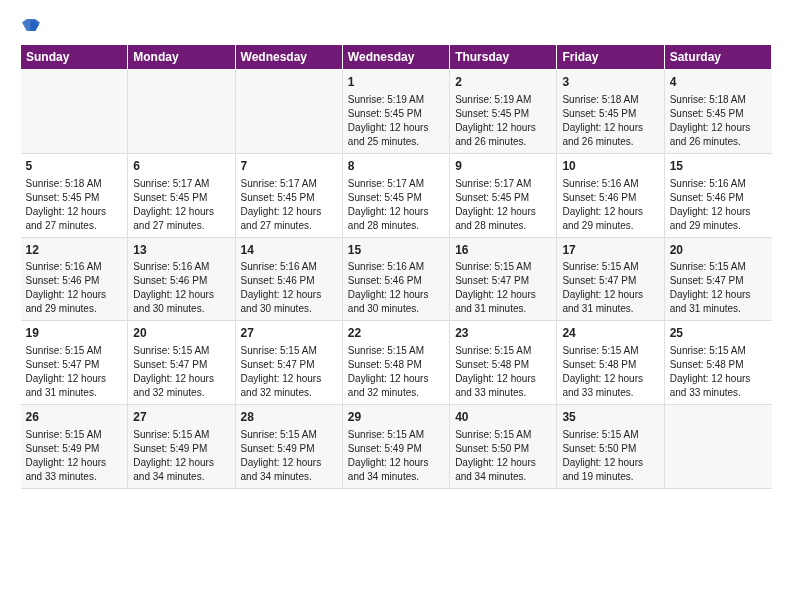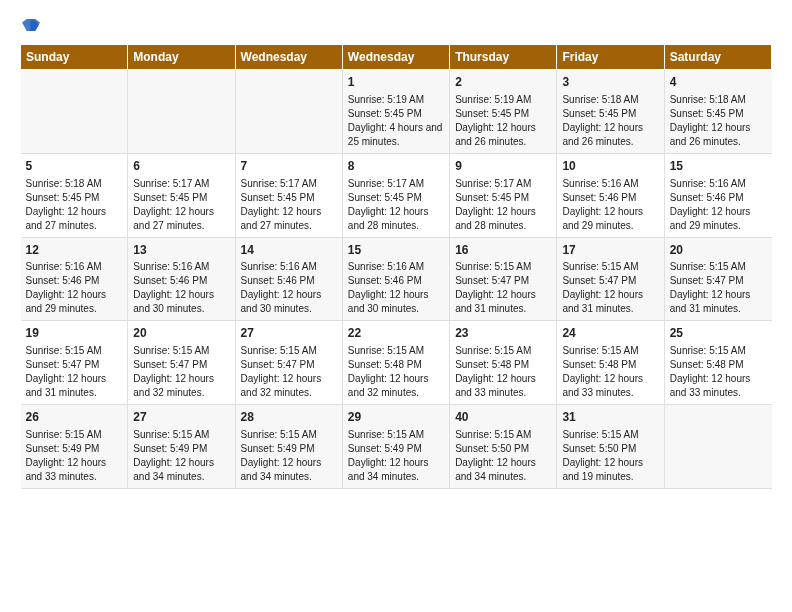--- a/index.html
+++ b/index.html
@@ -50,21 +50,21 @@
     .subtitle {
       font-size: 15px;
       color: #444;
     }
     table {
       width: 100%;
       border-collapse: collapse;
       table-layout: fixed;
     }
     thead th {
-      background-color: #a16207;
+      background-color: #701a75;
       color: #fff;
       font-size: 12px;
       font-weight: bold;
       text-align: left;
       padding: 5px 5px;
       border: 1px solid #fff;
     }
     tbody tr {
       border-bottom: 1px solid #ddd;
     }
@@ -130,21 +130,21 @@
     </thead>
     <tbody id="calendar-body">
     <tr>
           <td style="background: rgb(247, 247, 247);"></td>
           <td style="background: rgb(247, 247, 247);"></td>
           <td style="background: rgb(247, 247, 247);"></td>
           <td>
             <span class="day-num">1</span>
             <div>Sunrise: 5:19 AM</div>
             <div>Sunset: 5:45 PM</div>
-            <div>Daylight: 4 hours and 25 minutes.</div>
+            <div>Daylight: 12 hours and 25 minutes.</div>
           </td>
           <td>
             <span class="day-num">2</span>
             <div>Sunrise: 5:19 AM</div>
             <div>Sunset: 5:45 PM</div>
             <div>Daylight: 12 hours and 26 minutes.</div>
           </td>
           <td>
             <span class="day-num">3</span>
             <div>Sunrise: 5:18 AM</div>
@@ -315,21 +315,21 @@
             <div>Sunset: 5:49 PM</div>
             <div>Daylight: 12 hours and 34 minutes.</div>
           </td>
           <td>
             <span class="day-num">40</span>
             <div>Sunrise: 5:15 AM</div>
             <div>Sunset: 5:50 PM</div>
             <div>Daylight: 12 hours and 34 minutes.</div>
           </td>
           <td>
-            <span class="day-num">31</span>
+            <span class="day-num">35</span>
             <div>Sunrise: 5:15 AM</div>
             <div>Sunset: 5:50 PM</div>
             <div>Daylight: 12 hours and 19 minutes.</div>
           </td>
           <td style="background: rgb(247, 247, 247);"></td>
         </tr>
       </tbody>
   </table>
 </div>
 

